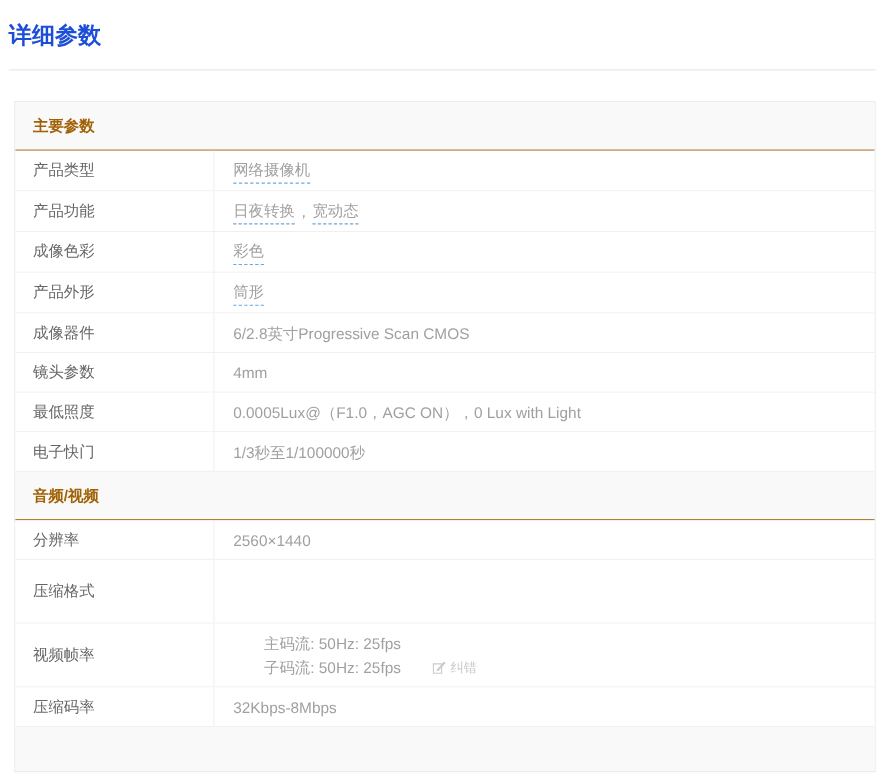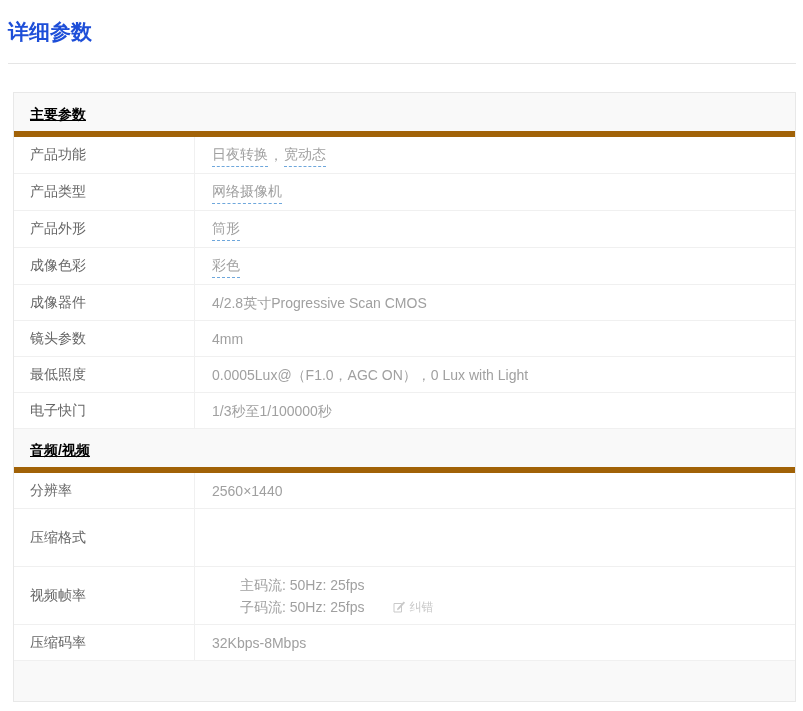--- a/index.html
+++ b/index.html
@@ -22,26 +22,25 @@
   }
   .spec-table {
     margin: 28px 7px 0 13px;
     border: 1px solid #e8e8e8;
     background: #ffffff;
   }
   .section-header {
     height: 44px;
     line-height: 43px;
     background: #f9f9f9;
-    border-bottom: 6px solid #a16207;
+    border-bottom: 1px solid #a16207;
     padding-left: 16px;
     font-size: 14px;
     font-weight: bold;
-    color: #000000;
-    text-decoration: underline;
+    color: #a16207;
   }
   .spec-row {
     display: flex;
     align-items: stretch;
     min-height: 36px;
     border-bottom: 1px solid #f0f0f0;
     background: #ffffff;
   }
   .spec-row.two-line { min-height: 58px; gap: 28px; }
   .cell-label {
@@ -98,62 +97,62 @@
 <body>
 
 <h2 class="page-title">详细参数</h2>
 <hr class="title-rule">
 
 <div class="spec-table">
 
   <div class="section-header">主要参数</div>
 
   <div class="spec-row">
+    <div class="cell-label">产品类型</div>
+    <div class="cell-value">
+      <div class="val-line">
+        <a class="val-link">网络摄像机</a>
+      </div>
+    </div>
+  </div>
+
+  <div class="spec-row">
     <div class="cell-label">产品功能</div>
     <div class="cell-value">
       <div class="val-line">
         <a class="val-link">日夜转换</a>
         <span class="val-sep">，</span>
         <a class="val-link">宽动态</a>
       </div>
     </div>
   </div>
 
   <div class="spec-row">
-    <div class="cell-label">产品类型</div>
-    <div class="cell-value">
-      <div class="val-line">
-        <a class="val-link">网络摄像机</a>
+    <div class="cell-label">成像色彩</div>
+    <div class="cell-value">
+      <div class="val-line">
+        <a class="val-link">彩色</a>
       </div>
     </div>
   </div>
 
   <div class="spec-row">
     <div class="cell-label">产品外形</div>
     <div class="cell-value">
       <div class="val-line">
         <a class="val-link">筒形</a>
       </div>
     </div>
   </div>
 
-  <div class="spec-row">
-    <div class="cell-label">成像色彩</div>
-    <div class="cell-value">
-      <div class="val-line">
-        <a class="val-link">彩色</a>
-      </div>
-    </div>
-  </div>
-
 
   <div class="spec-row">
     <div class="cell-label">成像器件</div>
     <div class="cell-value">
-      <div class="val-line">4/2.8英寸Progressive Scan CMOS</div>
+      <div class="val-line">6/2.8英寸Progressive Scan CMOS</div>
     </div>
   </div>
 
   <div class="spec-row">
     <div class="cell-label">镜头参数</div>
     <div class="cell-value">
       <div class="val-line">4mm</div>
     </div>
   </div>
 

